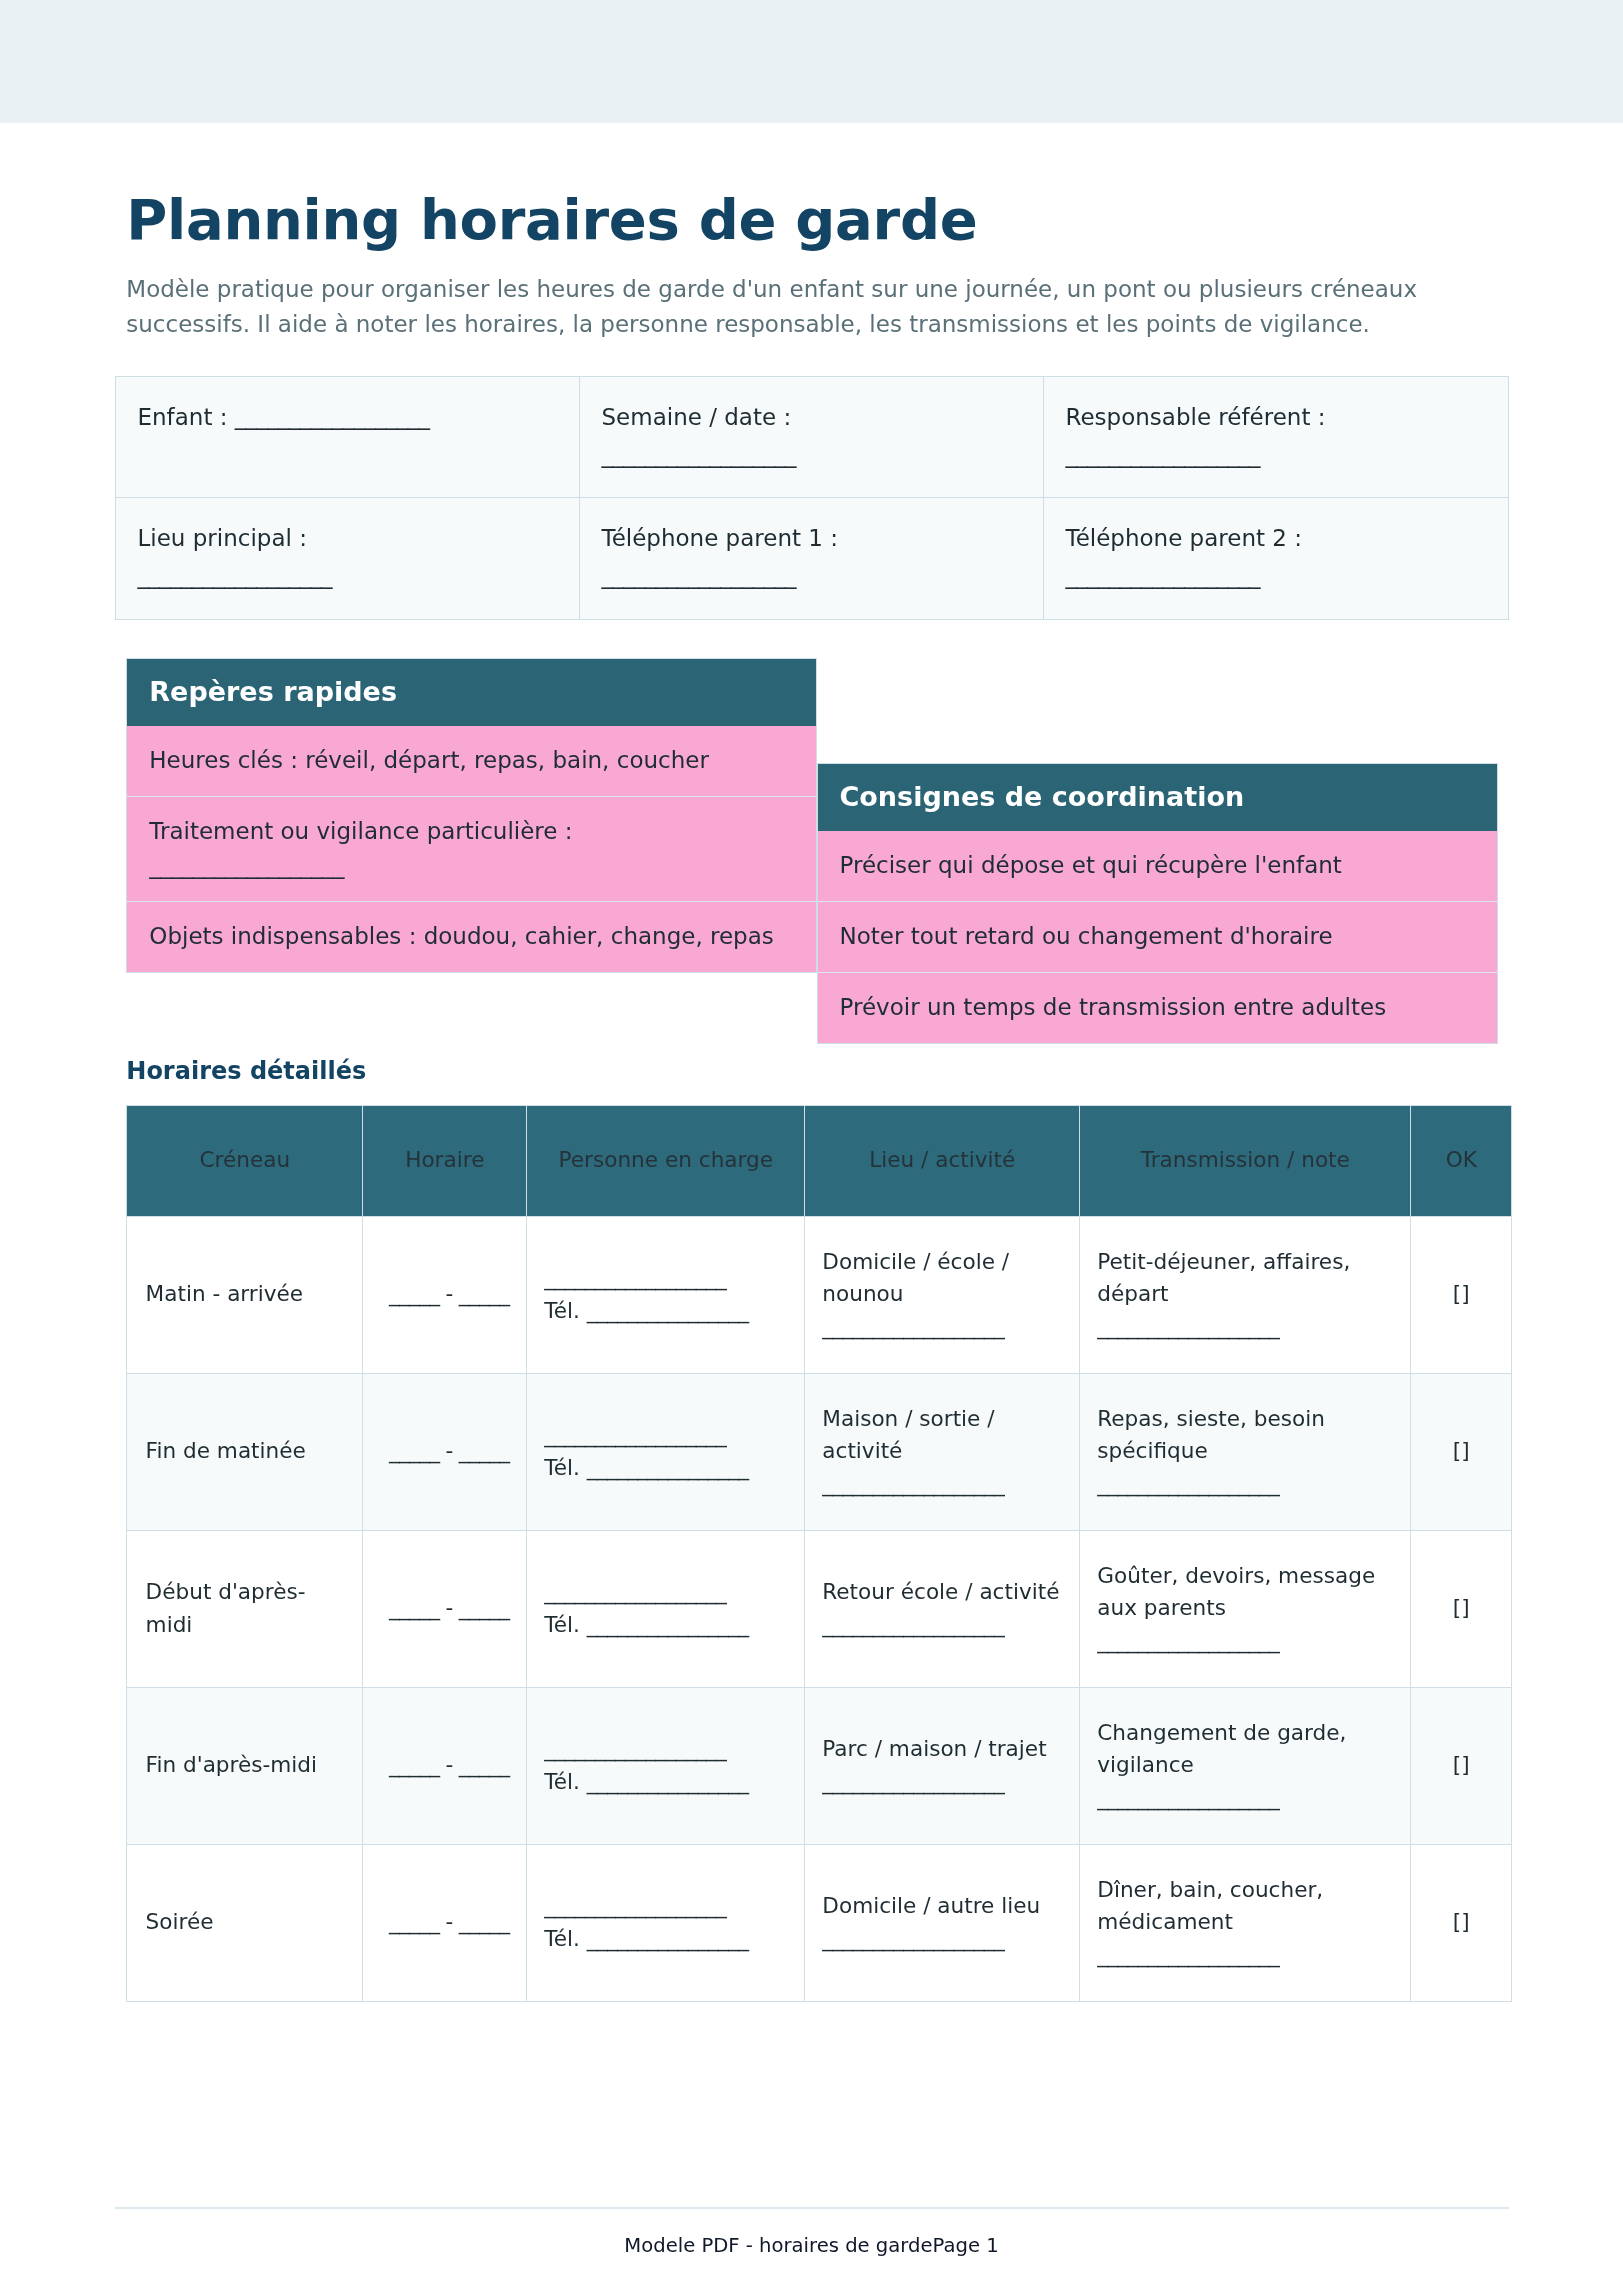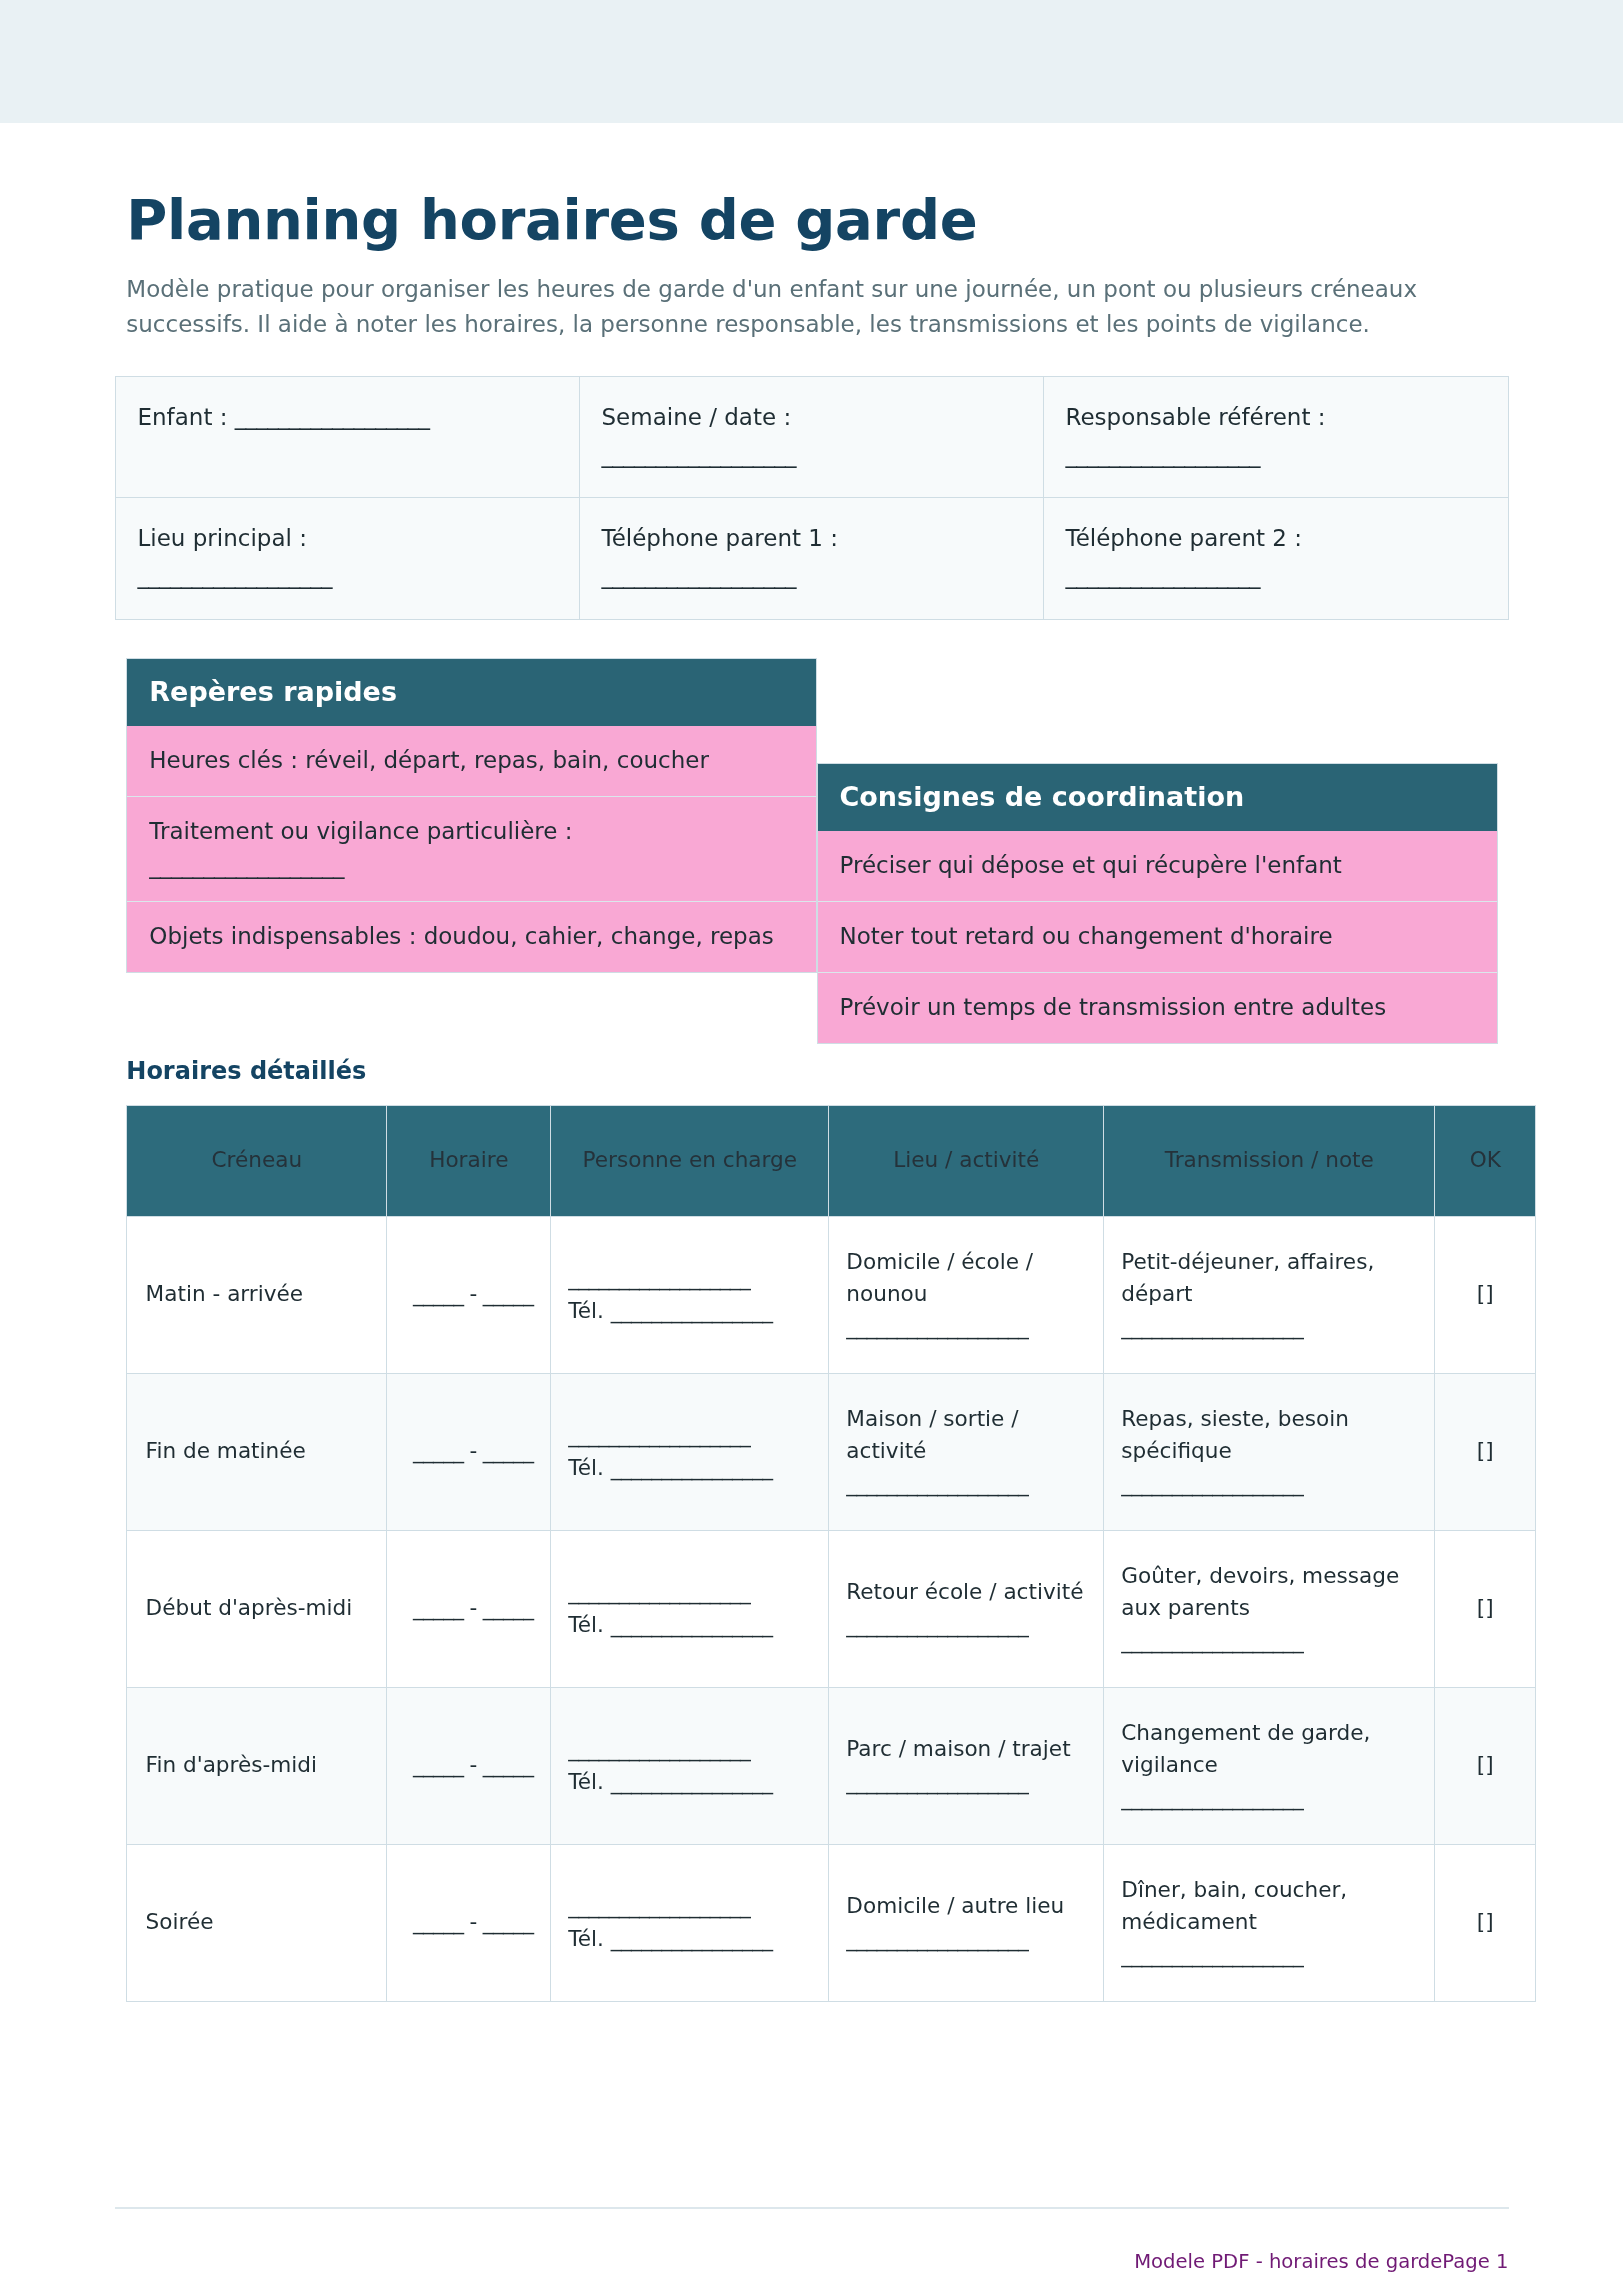--- a/index.html
+++ b/index.html
@@ -147,21 +147,21 @@
   table.schedule tbody td {
     font-size: 21.6px;
     line-height: 1.5;
     padding: 18.3px 17px;
     color: #1f2d33;
     height: 157px;
   }
   table.schedule tbody tr.alt td { background: #f7fafb; }
   table.schedule tbody tr td:first-child { padding-left: 18.3px; }
 
-  .col-creneau     { width: 260px; }
+  .col-creneau     { width: 236px; }
   .col-horaire     { width: 164px; }
   .col-personne    { width: 278px; }
   .col-lieu        { width: 275px; }
   .col-transmission{ width: 331px; }
   .col-ok          { width: 101px; }
 
   td.cell-horaire {
     text-align: right;
     letter-spacing: -0.7px;
     line-height: 1.75;
@@ -176,27 +176,27 @@
     top: 2207px;
     width: 1623px;
   }
   .footer-rule {
     width: 1394px;
     margin: 0 auto;
     border-top: 2px solid #dde7ec;
   }
   .footer-row {
     width: 1394px;
-    margin: 16px auto;
+    margin: 0 auto;
     display: flex;
-    justify-content: flex-end;
+    justify-content: center;
     align-items: center;
     padding-top: 25px;
     font-size: 19.6px;
-    color: #701a75;
+    color: #0f172a;
   }
 </style>
 </head>
 <body>
 
 <div class="top-banner"></div>
 
 <div class="page">
   <div class="content">
 

